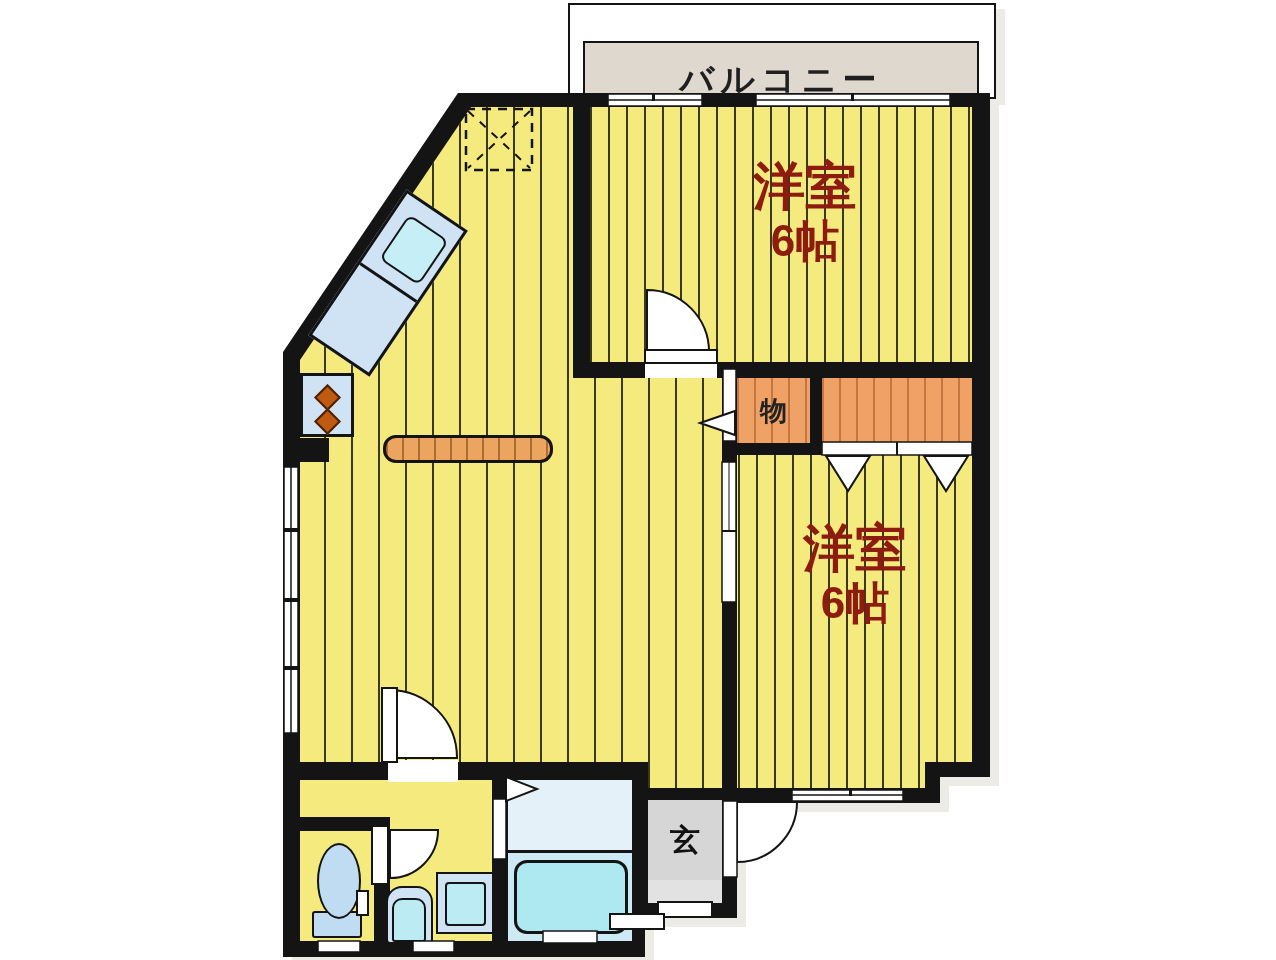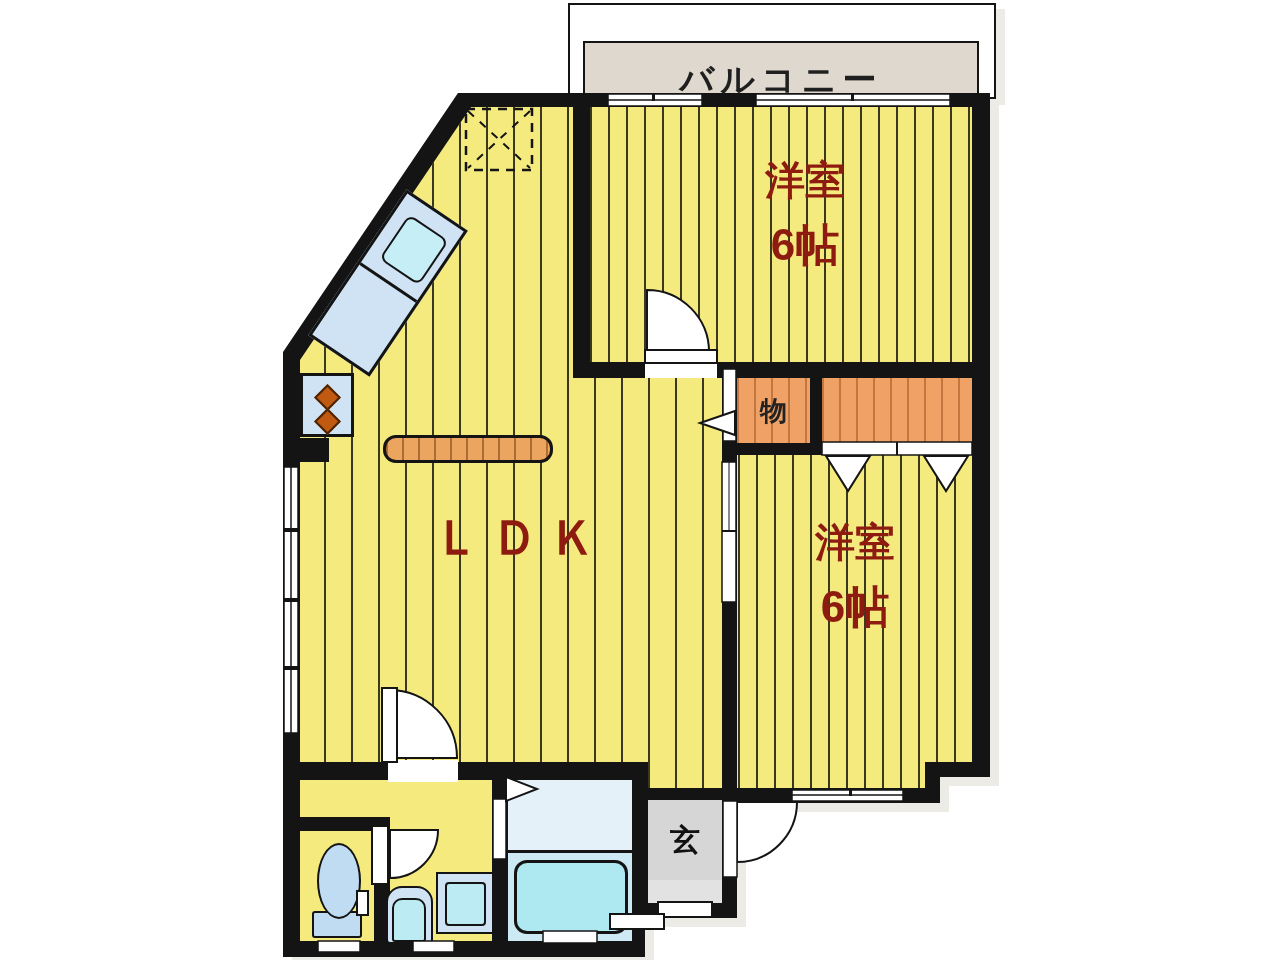--- a/index.html
+++ b/index.html
@@ -55,22 +55,22 @@
   #vanity-bowl{left:392px;top:898px;width:34px;height:44px;background:#BCEBF4;border:2px solid #141414;border-radius:10px 10px 3px 3px;box-sizing:border-box;}
   #washer{left:436px;top:872px;width:58px;height:62px;background:#CFE3F5;border:2px solid #141414;box-sizing:border-box;}
   #washer-in{left:445px;top:882px;width:41px;height:44px;background:#BCEBF4;border:2px solid #141414;border-radius:4px;box-sizing:border-box;}
   
   .lab{color:#8E1B10;font-weight:bold;text-align:center;line-height:1.1;}
   .small-lab{color:#222;font-weight:bold;display:flex;align-items:center;justify-content:center;}
   #lab-balcony{font-size:34px;font-weight:bold;color:#1f1f1f;letter-spacing:6px;}
   #lab-b1{left:705px;top:158px;width:200px;}
   #lab-b2{left:760px;top:520px;width:190px;}
   #lab-ldk{left:415px;top:512px;width:210px;}
-  .rname{font-size:40px;}
-  .rsize{font-size:44px;margin-top:19px;}
+  .rname{font-size:52px;}
+  .rsize{font-size:44px;margin-top:2px;}
   #lab-ldk .rname{font-size:48px;letter-spacing:10px;}
   #lab-ldk .rsize{font-size:46px;}
   #lab-mono{left:737px;top:378px;width:73px;height:65px;font-size:27px;}
   #lab-cl{left:822px;top:378px;width:150px;height:65px;font-size:28px;letter-spacing:8px;}
   #lab-genkan{left:648px;top:800px;width:74px;height:80px;font-size:30px;color:#111;}
   svg.overlay{position:absolute;left:0;top:0;z-index:40;pointer-events:none;}
   .z1{z-index:1}.z2{z-index:2}.z3{z-index:3}.z4{z-index:4}.z5{z-index:5}.z6{z-index:50}
 </style>
 </head>
 <body>
@@ -212,18 +212,17 @@
 
   <div class="abs z6 lab" id="lab-b1">
     <div class="rname">洋室</div>
     <div class="rsize">6帖</div>
   </div>
   <div class="abs z6 lab" id="lab-b2">
     <div class="rname">洋室</div>
     <div class="rsize">6帖</div>
   </div>
   <div class="abs z6 lab" id="lab-ldk">
-    <div class="rname">ＬＤＫ</div>
   </div>
   <div class="abs z6 small-lab" id="lab-mono">物</div>
   <div class="abs z6 small-lab" id="lab-genkan">玄</div>
 
 </div>
 
 </body></html>

